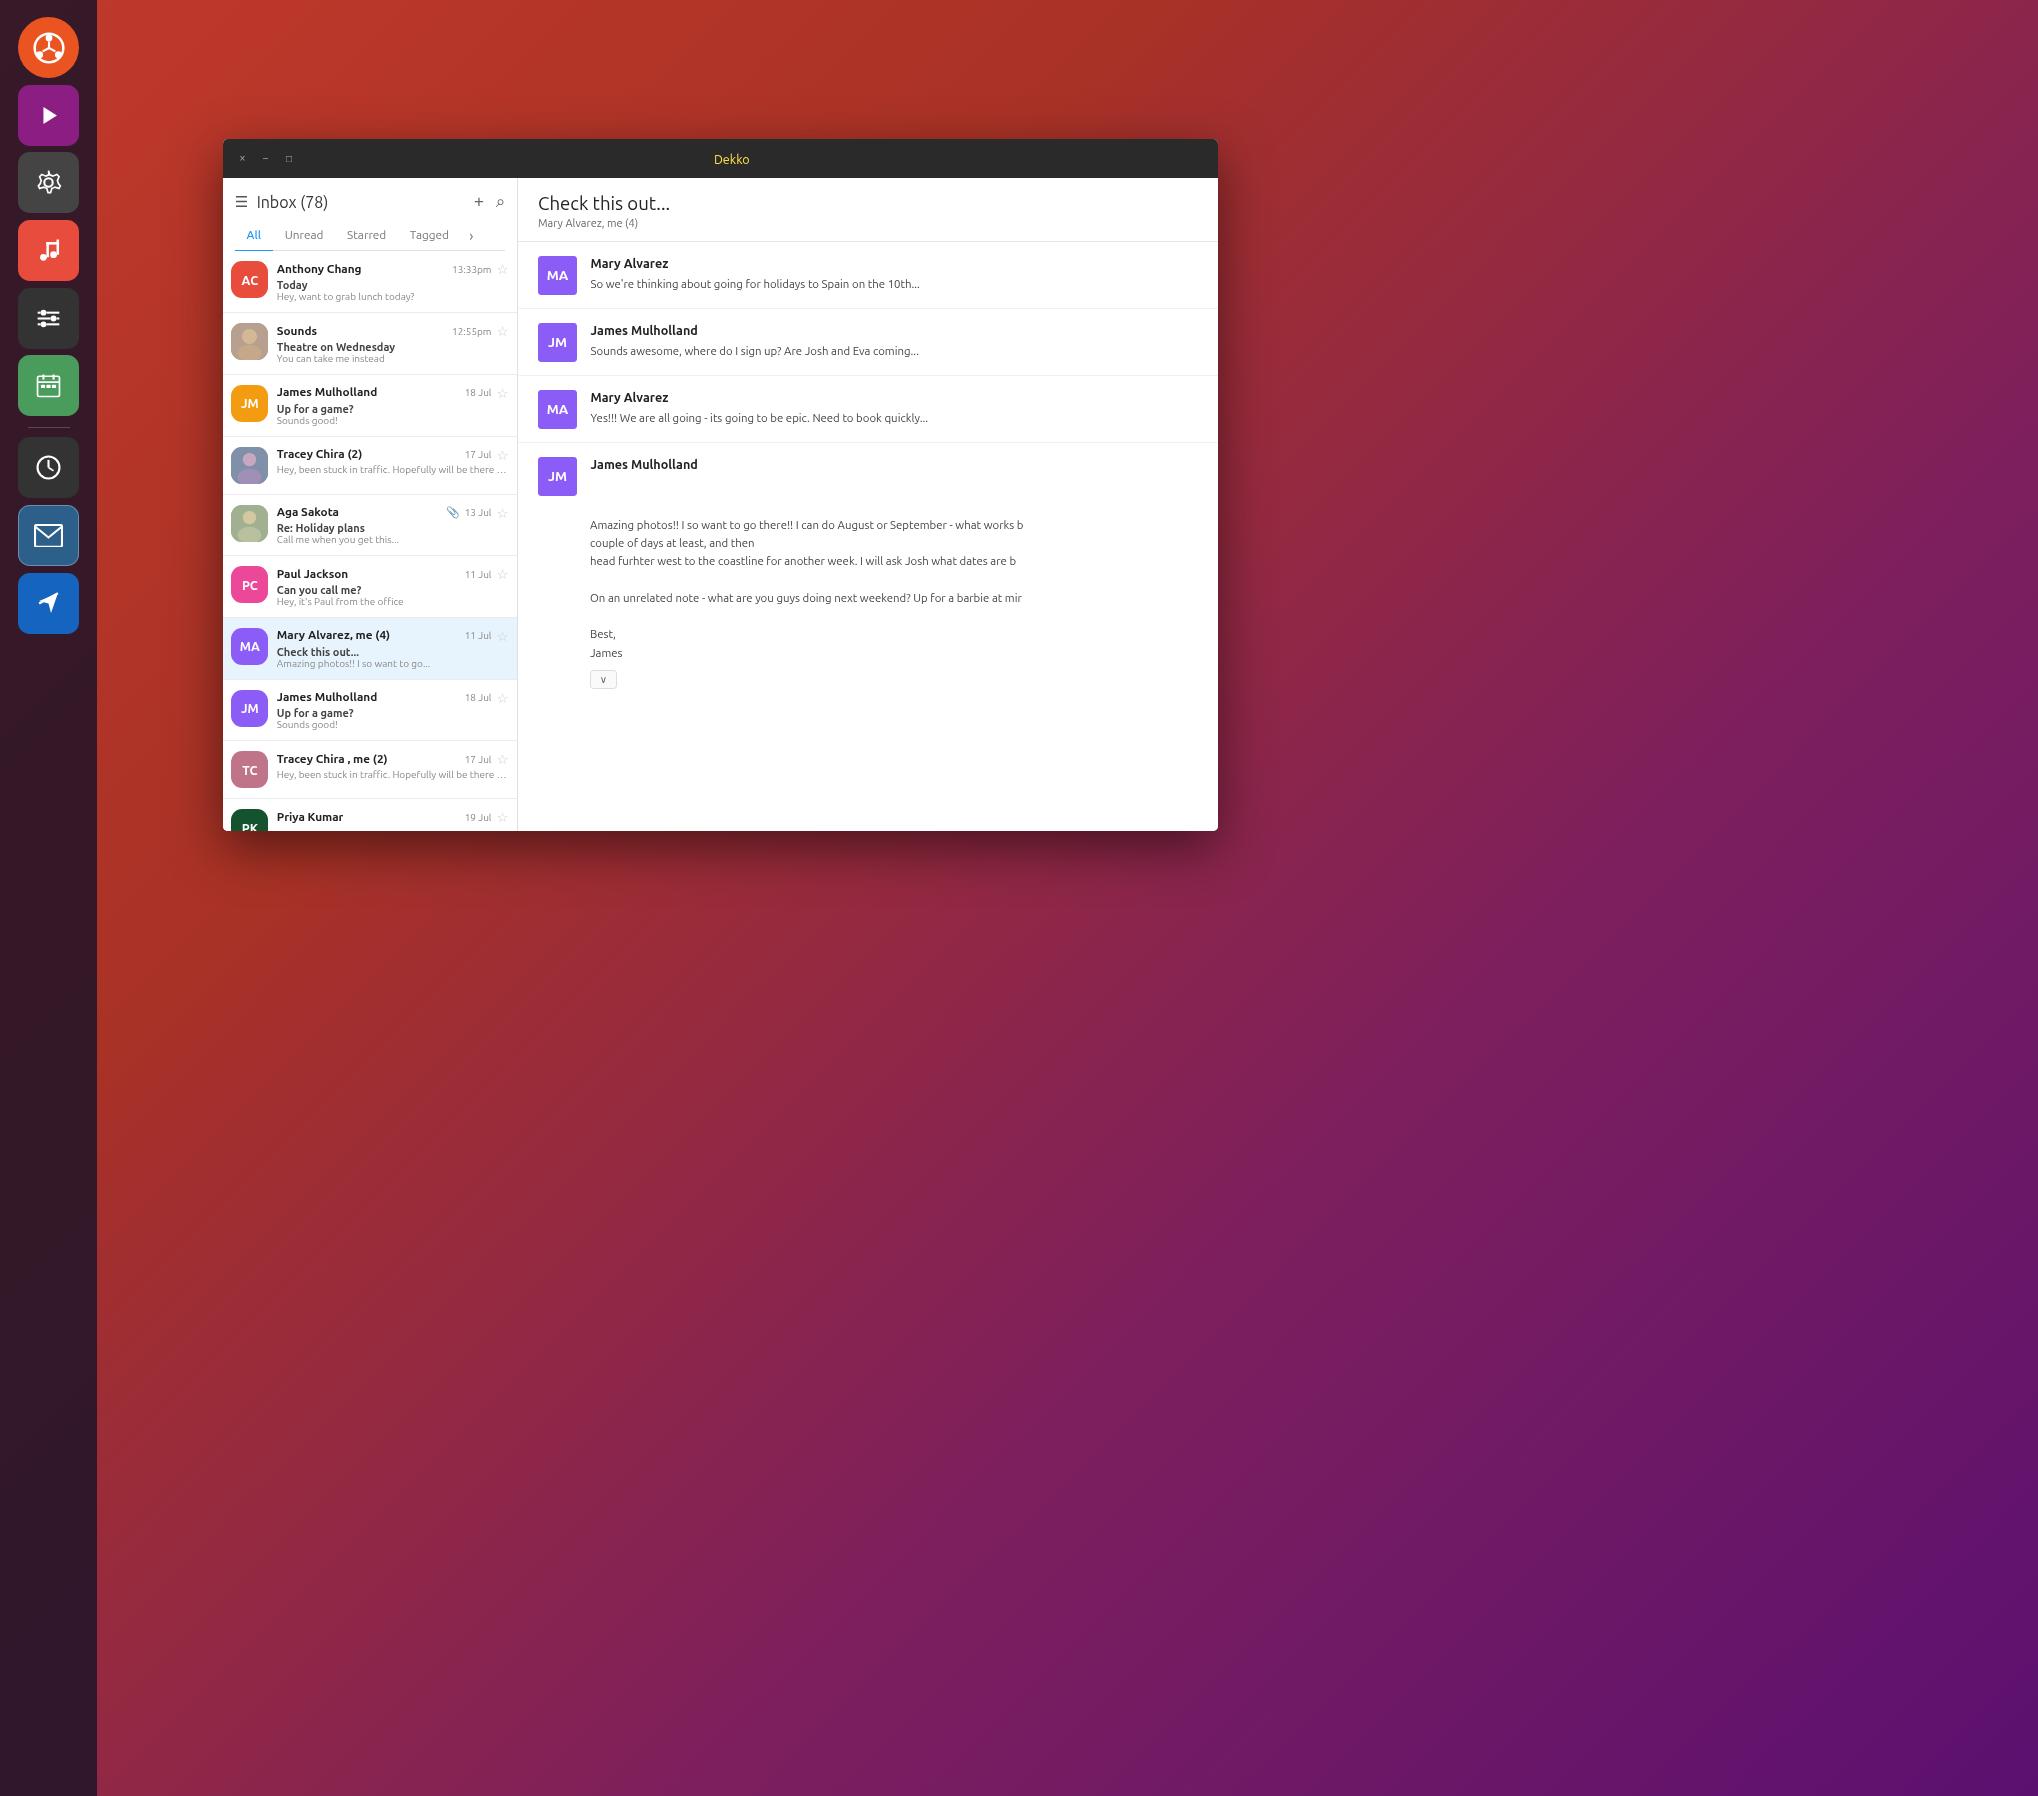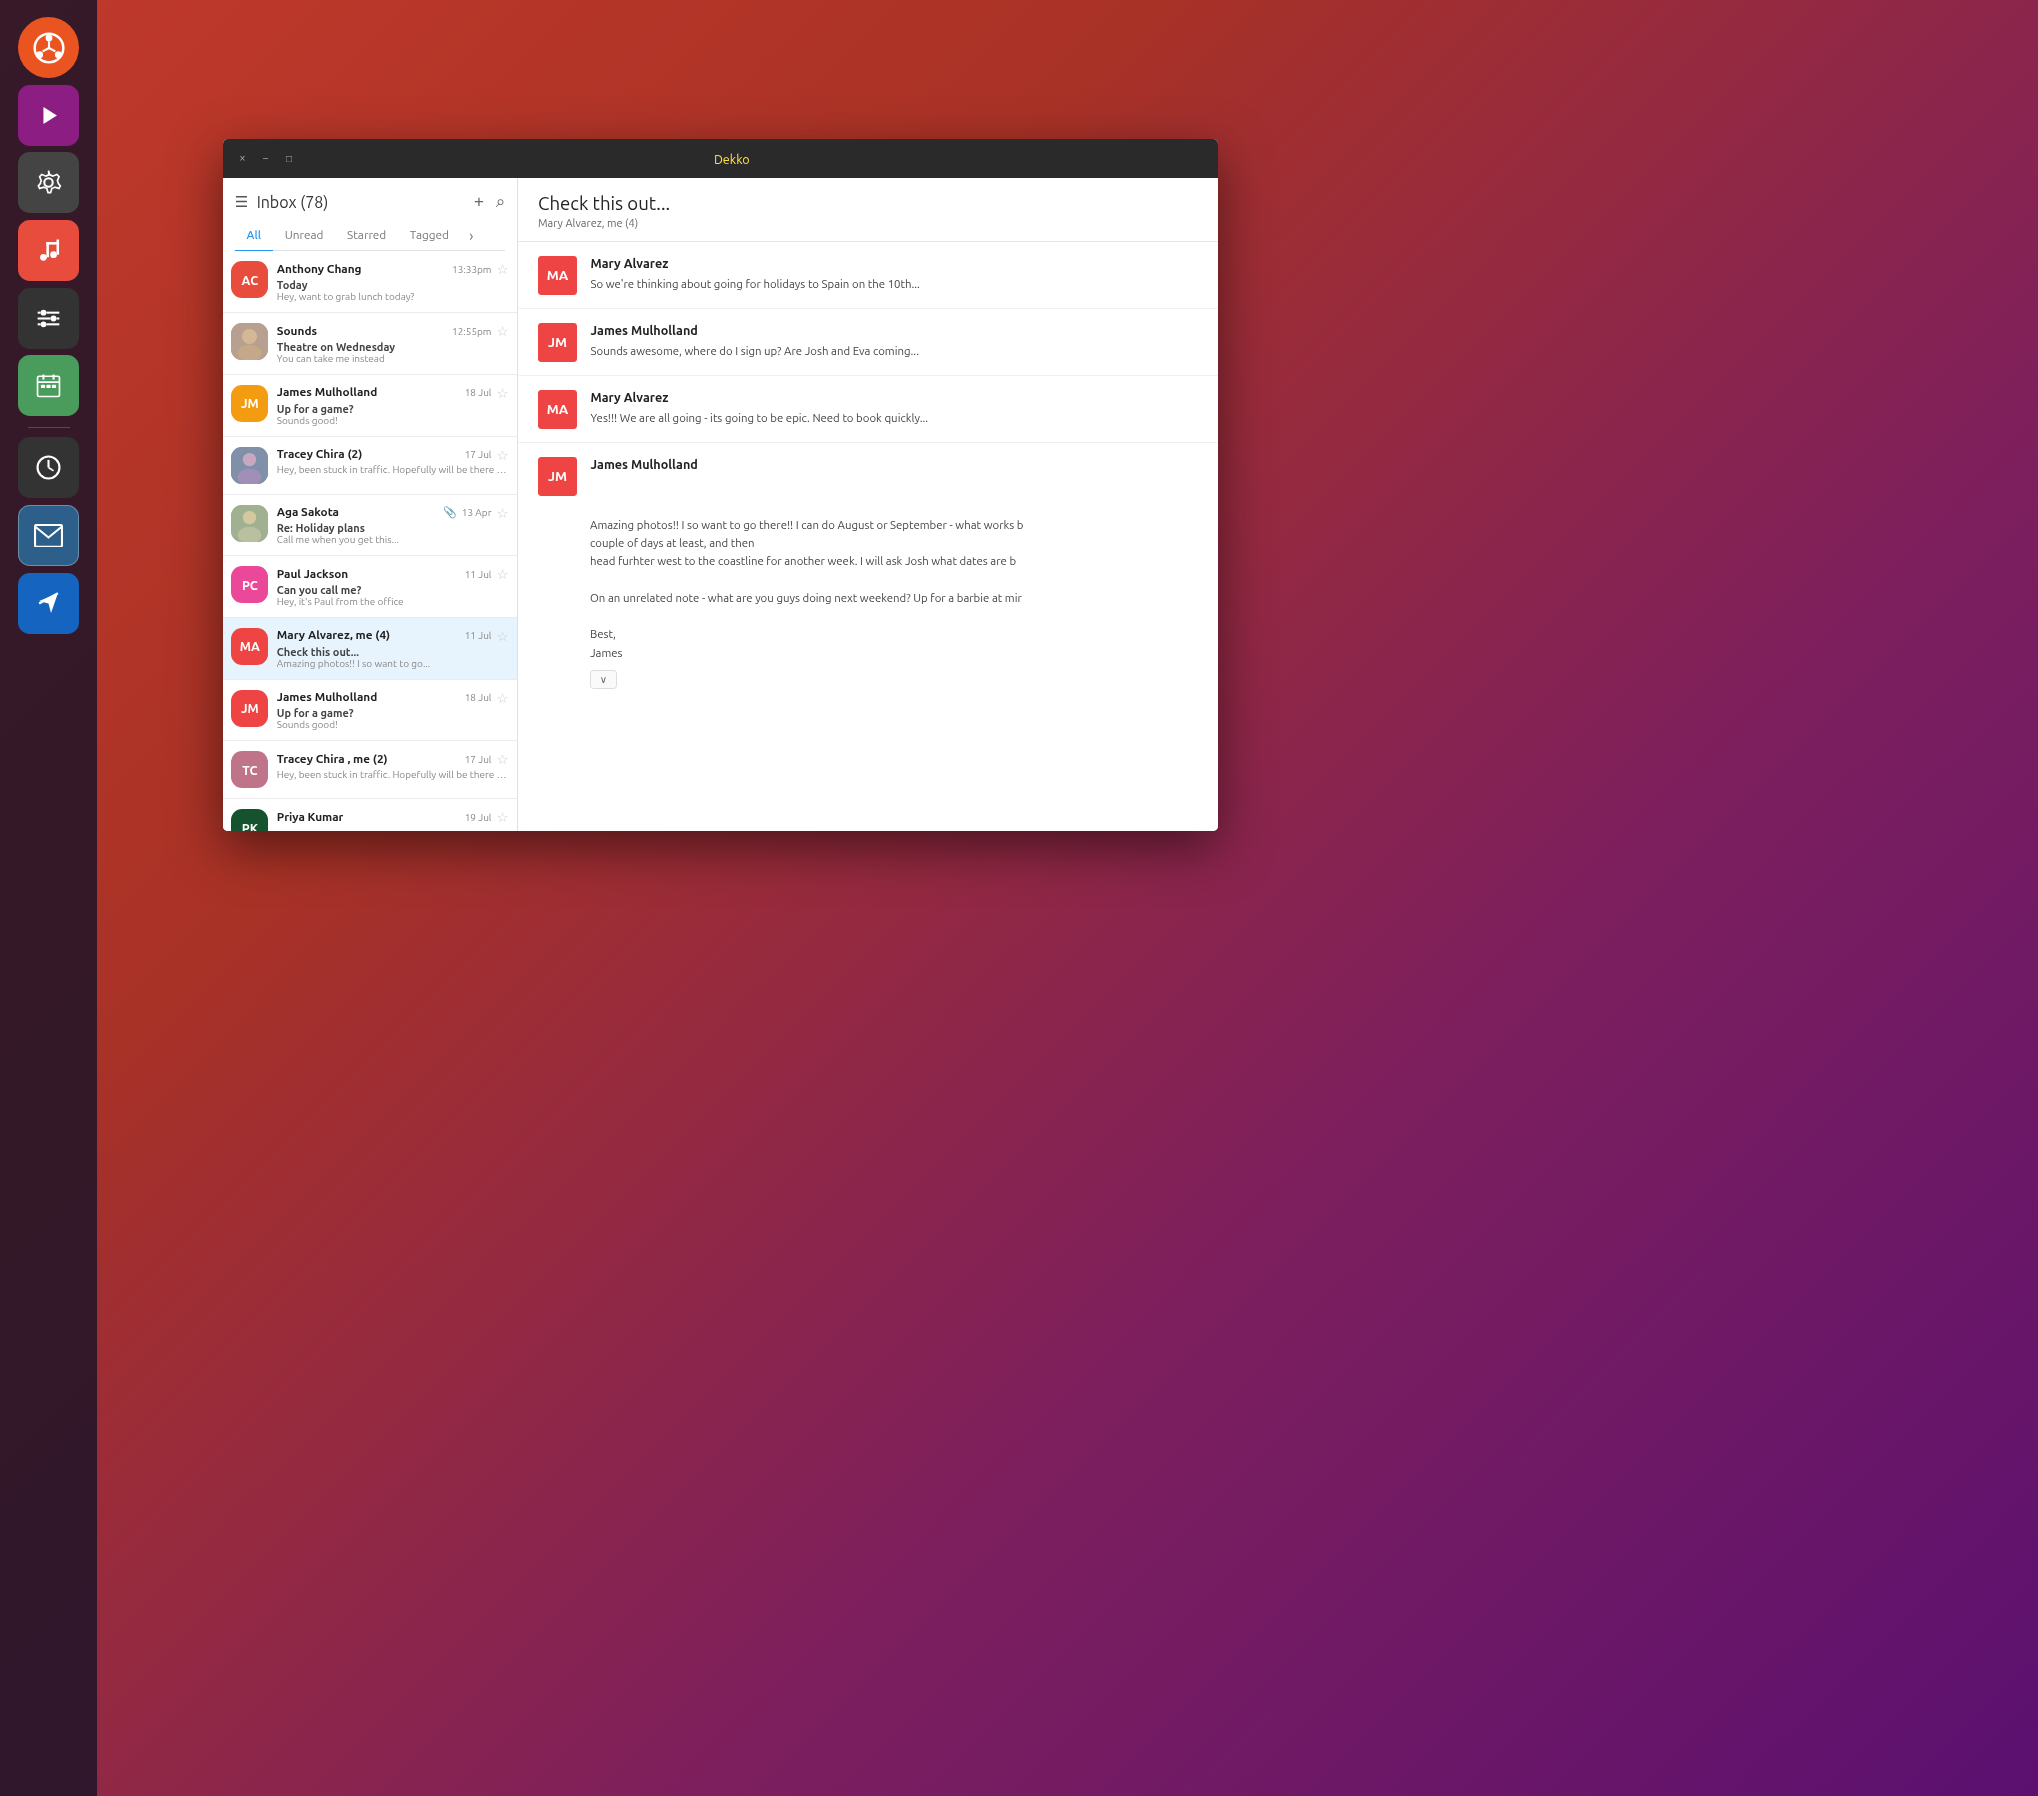--- a/index.html
+++ b/index.html
@@ -382,21 +382,21 @@
       font-size: 10px;
       margin-top: 8.4px;
       background: #fafafa;
     }
 
     
     ::-webkit-scrollbar { width: 4.2px; }
     ::-webkit-scrollbar-track { background: transparent; }
     ::-webkit-scrollbar-thumb { background: #ccc; border-radius: 2.5px; }
 
-    .teal-bg { background: #ef4444; }
+    .teal-bg { background: #8b5cf6; }
     .orange-bg { background: #14532d; }
     .amber-bg { background: #f39c12; }
     .red-bg { background: #e74c3c; }
     .green-bg { background: #ec4899; }
     .pink-bg { background: #c0748a; }
   </style>
 </head>
 <body>
 
 <div class="desktop-bg"></div>
@@ -599,21 +599,21 @@
               <rect width="44" height="44" fill="#a0b090"></rect>
               <circle cx="22" cy="15" r="8" fill="#d4c8a0"></circle>
               <ellipse cx="22" cy="36" rx="14" ry="10" fill="#b8c0a0"></ellipse>
             </svg>
           </div>
           <div class="email-content">
             <div class="email-top-row">
               <span class="email-sender">Aga Sakota</span>
               <div class="email-meta">
                 <span class="attachment-icon">📎</span>
-                <span class="email-time">13 Apr</span>
+                <span class="email-time">13 Jul</span>
                 <span class="star-icon">☆</span>
               </div>
             </div>
             <div class="email-subject">Re: Holiday plans</div>
             <div class="email-preview">Call me when you get this...</div>
           </div>
         </div>
 
         <div class="email-item">
           <div class="avatar green-bg">PC</div>

